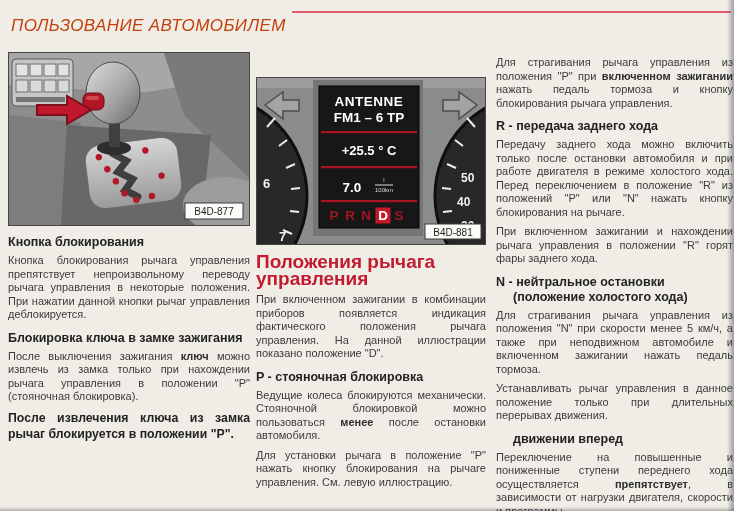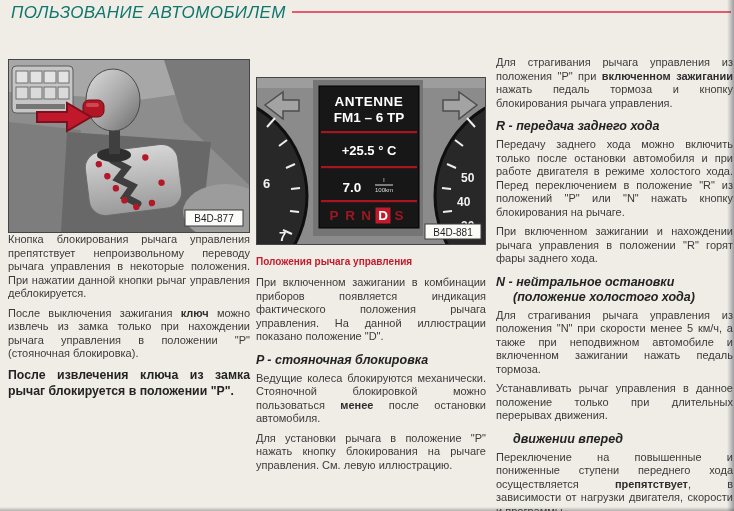--- a/index.html
+++ b/index.html
@@ -9,39 +9,39 @@
     background:#f0ede7; overflow:hidden;
     font-family:"Liberation Sans", sans-serif;
     color:#3b3b3b;
   }
   .scan-edge-right { position:absolute; top:0; right:0; width:7px; height:100%;
     background:linear-gradient(to right, rgba(60,60,75,0), rgba(60,60,75,0.45)); z-index:5; }
   .scan-edge-bottom { position:absolute; left:0; bottom:0; width:100%; height:4px;
     background:linear-gradient(to bottom, rgba(60,60,60,0), rgba(60,60,60,0.35)); z-index:5; }
 
   .page-title {
-    position:absolute; left:11px; top:3px;
+    position:absolute; left:11px; top:16px;
     font-style:italic; font-weight:normal;
-    font-size:17px; letter-spacing:0.4px; color:#0f766e;
+    font-size:17px; letter-spacing:0.4px; color:#c2410c;
     white-space:nowrap;
   }
   .header-rule { position:absolute; left:292px; right:3px; top:11px; height:2px; background:#e25b6e; }
 
   .col { position:absolute; }
-  .col-left  { left:8px;  top:59px;  width:242px; }
+  .col-left  { left:8px;  top:52px;  width:242px; }
   .col-mid   { left:256px; top:77px; width:230px; }
   .col-right { left:496px; top:56px; width:237px; }
 
   .figure { border:1px solid #454545; background:#8a8a8a; font-family:"Liberation Sans", sans-serif; }
   .figure svg { display:block; }
 
   .body-p { font-size:11px; line-height:13.5px; text-align:justify; color:#3b3b3b; margin:0 0 6px 0; }
   .body-p b { color:#2e2e2e; }
-  .h-sub { font-size:12.5px; line-height:15px; font-weight:bold; color:#232323; margin:9px 0 4px 0;font-style:italic; }
-  .h-red { font-size:10px; line-height:17px; font-weight:bold; color:#c31a2e; margin:8px 0 6px 0; max-width:185px; }
+  .h-sub { font-size:12.5px; line-height:15px; font-weight:bold; color:#232323; margin:9px 0 4px 0; }
+  .h-red { font-size:19px; line-height:17px; font-weight:bold; color:#c31a2e; margin:8px 0 6px 0; max-width:185px; }
   .p-bold { font-size:12.3px; line-height:16px; font-weight:bold; color:#232323; text-align:justify; margin:3px 0 2px 0; }
   .indent2 { display:block; padding-left:17px; }
 </style>
 </head>
 <body>
 
 <div class="page">
 
   <div class="page-title">ПОЛЬЗОВАНИЕ АВТОМОБИЛЕМ</div>
   <div class="header-rule"></div>
@@ -100,21 +100,23 @@
           <rect x="77" y="43" width="13" height="4" rx="2" fill="#d8525e" opacity="0.8"></rect>
         </g>
         <polygon points="28,52 58,52 58,43 82,57 58,71 58,62 28,62" fill="#c2182c" stroke="#7e0f1c" stroke-width="2"></polygon>
         <g>
           <rect x="176" y="150" width="58" height="16" fill="#fbfbf8" stroke="#3c3c3c"></rect>
           <text x="205" y="162" font-size="10" text-anchor="middle" fill="#1f1f1f">B4D-877</text>
         </g>
       </svg>
     </div>
 
+    <h3 class="h-sub">Кнопка блокирования</h3>
     <p class="body-p">Кнопка блокирования рычага управления препятствует непроизвольному переводу рычага управления в некоторые положения. При нажатии данной кнопки рычаг управления деблокируется.</p>
+    <h3 class="h-sub">Блокировка ключа в замке зажигания</h3>
     <p class="body-p"><span>После выключения зажигания </span><b>ключ</b><span> можно извлечь из замка только при нахождении рычага управления в положении "Р" (стояночная блокировка).</span></p>
     <p class="p-bold">После извлечения ключа из замка рычаг блокируется в положении "Р".</p>
   </div>
 
   <div class="col col-mid">
     <div class="figure">
       <svg width="228" height="166" viewBox="0 0 228 166">
         <rect width="228" height="166" fill="#8b8b8b"></rect>
         <rect x="0" y="0" width="228" height="10" fill="#9d9d9d"></rect>
         <rect x="56" y="2" width="110" height="156" fill="#757575"></rect>

